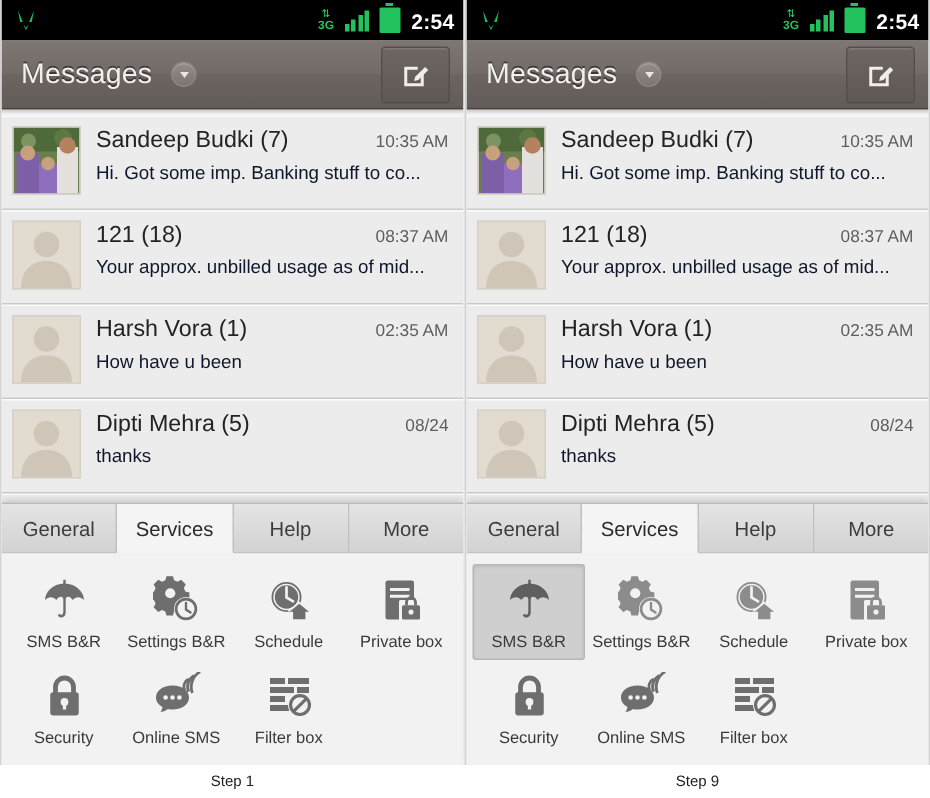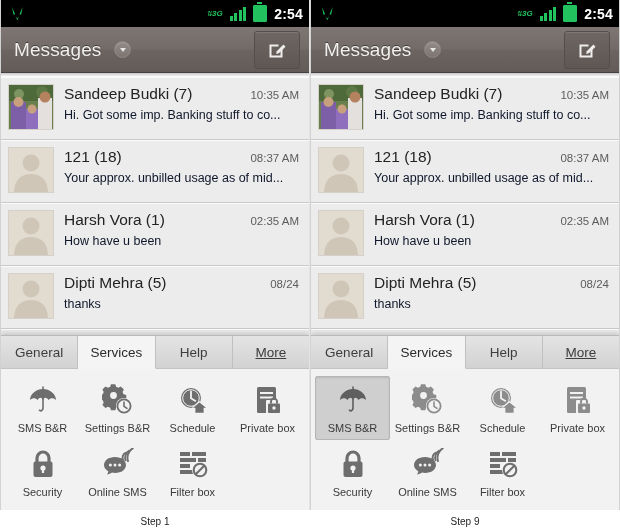--- a/index.html
+++ b/index.html
@@ -41,21 +41,21 @@
     background:#000000;
     display:flex;align-items:center;
     padding:0 6px 0 8px;
     box-sizing:border-box;
     flex:0 0 27px;
     position:relative;
   }
   .sb-left{display:flex;align-items:center;gap:4px;}
   .sb-right{margin-left:auto;display:flex;align-items:center;gap:7px;}
   .logo-icon{width:17px;height:17px;display:block;}
-  .net-icon{display:flex;align-items:center;line-height:1;font-style:italic;}
+  .net-icon{display:flex;flex-direction:column;align-items:center;line-height:1;}
   .net-arrows{font-size:7px;color:#25d366;letter-spacing:0px;height:7px;}
   .net-label{font-size:8px;color:#22c35e;font-weight:bold;line-height:8px;}
   .signal{display:flex;align-items:flex-end;gap:1.5px;height:14px;}
   .signal i{display:block;width:3px;background:#22c35e;}
   .signal i:nth-child(1){height:5px;}
   .signal i:nth-child(2){height:8px;}
   .signal i:nth-child(3){height:11px;}
   .signal i:nth-child(4){height:14px;}
   .battery{width:12px;height:15px;border:1.5px solid #22c35e;border-radius:1px;position:relative;background:#22c35e;}
   .battery:before{content:"";position:absolute;top:-4px;left:3px;width:5px;height:2px;background:#22c35e;}
@@ -165,21 +165,21 @@
     border-bottom:1px solid #c3c3c3;
   }
   .tab{
     flex:1 1 0;
     display:flex;align-items:center;justify-content:center;
     font-size:13.5px;color:#3d3d3d;
     border-right:1px solid #c0c0c0;
     box-sizing:border-box;
     background:linear-gradient(to bottom,#e4e4e4,#d2d2d2);
   }
-  .tab:last-child{border-right:none;text-decoration:underline;}
+  .tab:last-child{border-right:none;}
   .tab.active{
     background:#f4f4f4;
     color:#2b2b2b;
     border-bottom:1px solid #f4f4f4;
     margin-bottom:-1px;
   }
   .grid{
     background:#f2f2f2;
     padding:7px 4px 6px 4px;
   }

